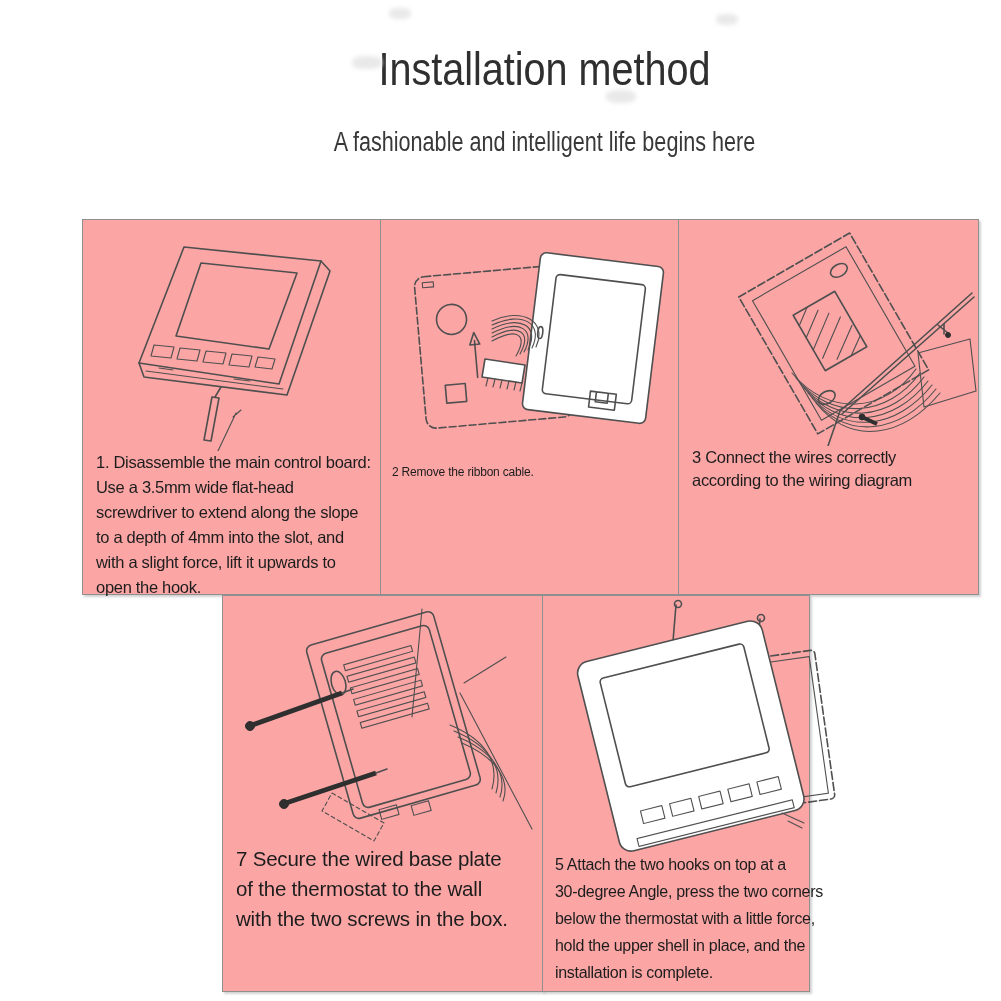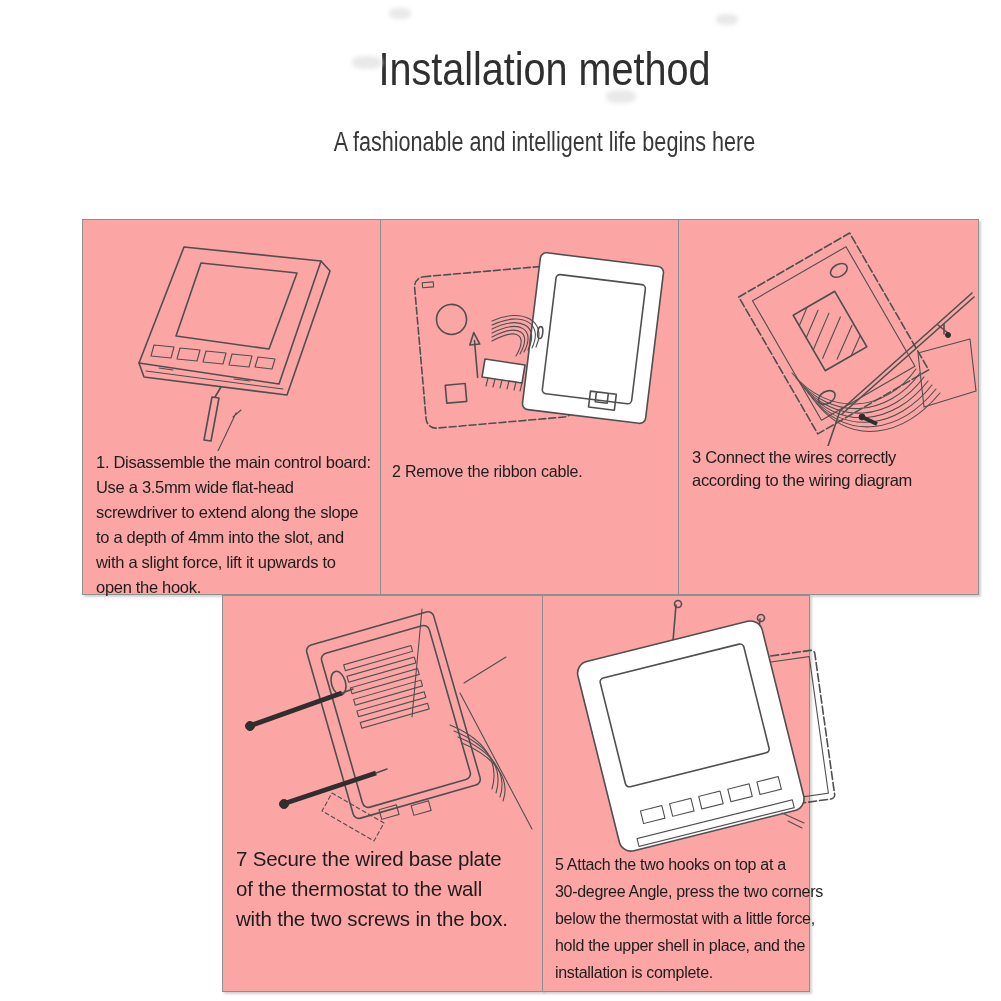--- a/index.html
+++ b/index.html
@@ -32,21 +32,21 @@
   #panel2{left:336px;top:219px;width:299px;height:376px;}
   #panel3{left:634px;top:219px;width:301px;height:376px;}
   #panel4{left:178px;top:595px;width:321px;height:397px;}
   #panel5{left:498px;top:595px;width:268px;height:397px;}
   .panel svg{position:absolute;left:1px;top:1px;}
   .caption{
     position:absolute;color:#1d1d1d;white-space:pre-line;
     font-size:16.5px;line-height:25px;letter-spacing:-0.3px;
   }
   #panel1 .caption{left:13px;top:230px;width:278px;}
-  #panel2 .caption{left:11px;top:239px;width:282px;font-size:16px;line-height:26px;letter-spacing:-0.2px;}
+  #panel2 .caption{left:11px;top:239px;width:282px;font-size:12px;line-height:26px;letter-spacing:-0.2px;}
   #panel3 .caption{left:13px;top:226px;width:282px;line-height:23px;}
   #panel4 .caption{left:13px;top:248px;width:302px;font-size:20.5px;line-height:30px;letter-spacing:-0.2px;}
   #panel5 .caption{left:12px;top:255px;width:300px;line-height:27px;font-size:16px;}
   
   .art{stroke:#4f4f4f;stroke-width:1.6;fill:none;stroke-linecap:round;stroke-linejoin:round;}
   .art-fill{stroke:#4f4f4f;stroke-width:1.6;fill:#ffffff;stroke-linejoin:round;}
   .art-dark{stroke:#2f2f2f;fill:#2f2f2f;}
   .thin{stroke-width:1.1;}
 </style>
 </head>

